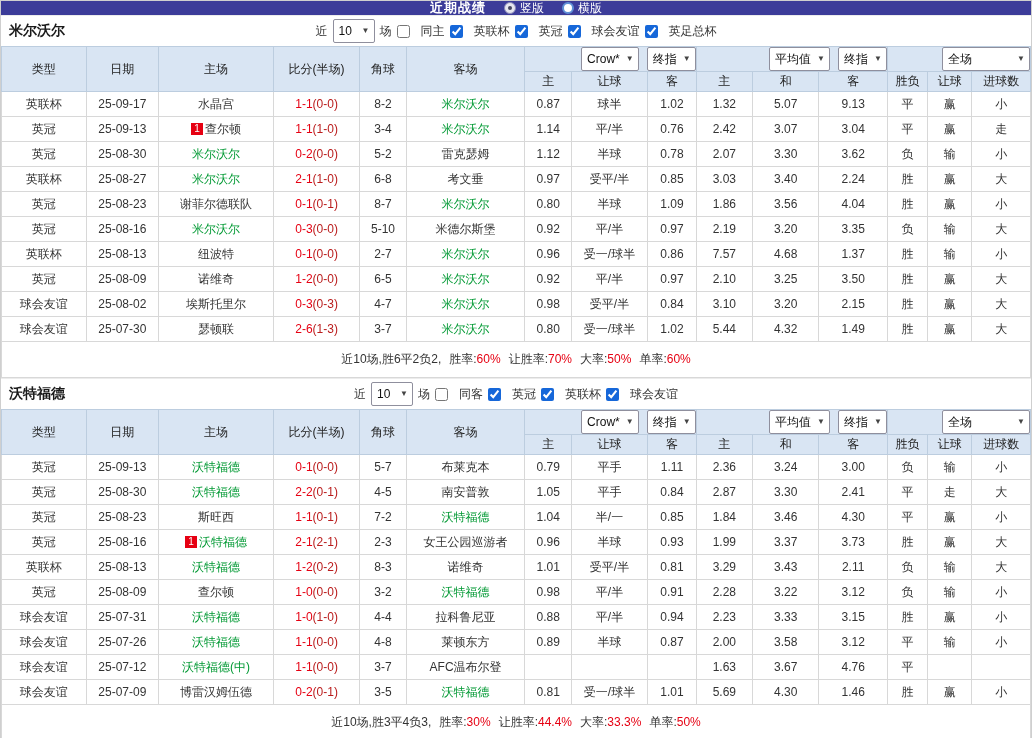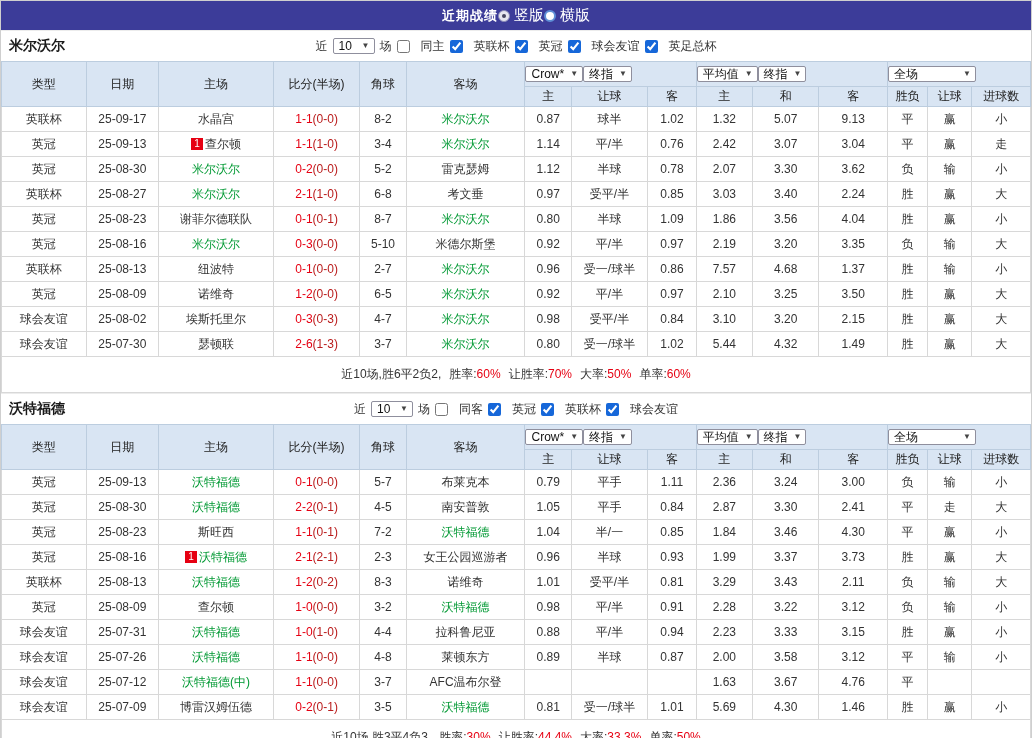--- a/index.html
+++ b/index.html
@@ -7,58 +7,58 @@
   body {
     width:1032px;
     font-family:"Liberation Sans","DejaVu Sans",sans-serif;
     background:#fff;
     -webkit-font-smoothing:antialiased;
   }
   .page { width:1032px; border:1px solid #cfcfcf; }
 
   
   .topbar {
-    height:29px; background:#3c3c99;
-    display:flex; align-items:center; justify-content:center; 
+    height:14px; background:#3c3c99;
+    display:flex; align-items:center; justify-content:center; gap:18px;
   }
   .topbar .title { color:#fff; font-weight:bold; font-size:13px; letter-spacing:1px; }
-  .radio-opt { display:inline-flex; align-items:center; gap:4px; color:#fff; font-size:15px; cursor:pointer; }
+  .radio-opt { display:inline-flex; align-items:center; gap:4px; color:#fff; font-size:12px; cursor:pointer; }
   .rdot { width:12px; height:12px; border-radius:50%; display:inline-block; position:relative; background:#fff; border:1px solid #8a8ab8; }
   .rdot.rsel { background:#e6e6ef; }
   .rdot.rsel::after { content:""; position:absolute; left:3px; top:3px; width:4px; height:4px; border-radius:50%; background:#45455f; }
   .rdot.runsel { border:2px solid #5f8fd6; }
 
   
   .section-head {
     height:31px; background:#ffffff; position:relative;
     display:flex; align-items:center; font-size:12px; color:#333;
     border-top:1px solid #ececec;
   }
   .team-name { position:absolute; left:8px; font-size:14px; font-weight:bold; color:#1a1a1a; }
   .filters { margin:0 auto; display:flex; align-items:center; gap:5px; }
   .cb { display:inline-flex; align-items:center; gap:11px; cursor:pointer; }
   .cb input { width:13px; height:13px; accent-color:#1667d9; margin:0; }
 
   
   .sel {
     display:inline-flex; align-items:center; justify-content:space-between; gap:6px;
     background:#fff; border:1px solid #8f8f9d; border-radius:2px;
-    height:16px; padding:0 4px 0 5px; font-size:12px; color:#111; cursor:pointer;
+    height:24px; padding:0 4px 0 5px; font-size:12px; color:#111; cursor:pointer;
   }
   .sel .arr { font-size:8px; color:#444; line-height:1; }
   .sel-games { min-width:42px; }
   .sel-wide { min-width:88px; }
 
   
   table.stats { width:100%; border-collapse:collapse; table-layout:fixed; font-size:12px; }
   .stats th, .stats td { border:1px solid #d8d8d8; text-align:center; padding:0; white-space:nowrap; overflow:hidden; }
   .stats thead th { background:#d9e5f3; border-color:#bccddf; font-weight:normal; color:#222; }
   .hdr-dd th { height:25px; }
   .hdr-sub th { height:20px; }
-  .dd-wrap { display:flex; justify-content:flex-start; align-items:center; }
+  .dd-wrap { display:flex; justify-content:flex-end; align-items:center; gap:8px; }
   .stats tbody td { height:25px; color:#333; background:#fff; }
   .stats tfoot td { height:36px; color:#333; background:#fff; }
 
   
   .t-red  { background:#e23b2e; color:#fff; border-color:#e23b2e #d8d8d8; }
   .t-gray { background:#708090; color:#fff; border-color:#708090 #d8d8d8; }
   .t-teal { background:#13ada4; color:#fff; border-color:#13ada4 #d8d8d8; }
 
   .team-link { cursor:pointer; color:#333; }
   .team-link.focus { color:#009933; }

